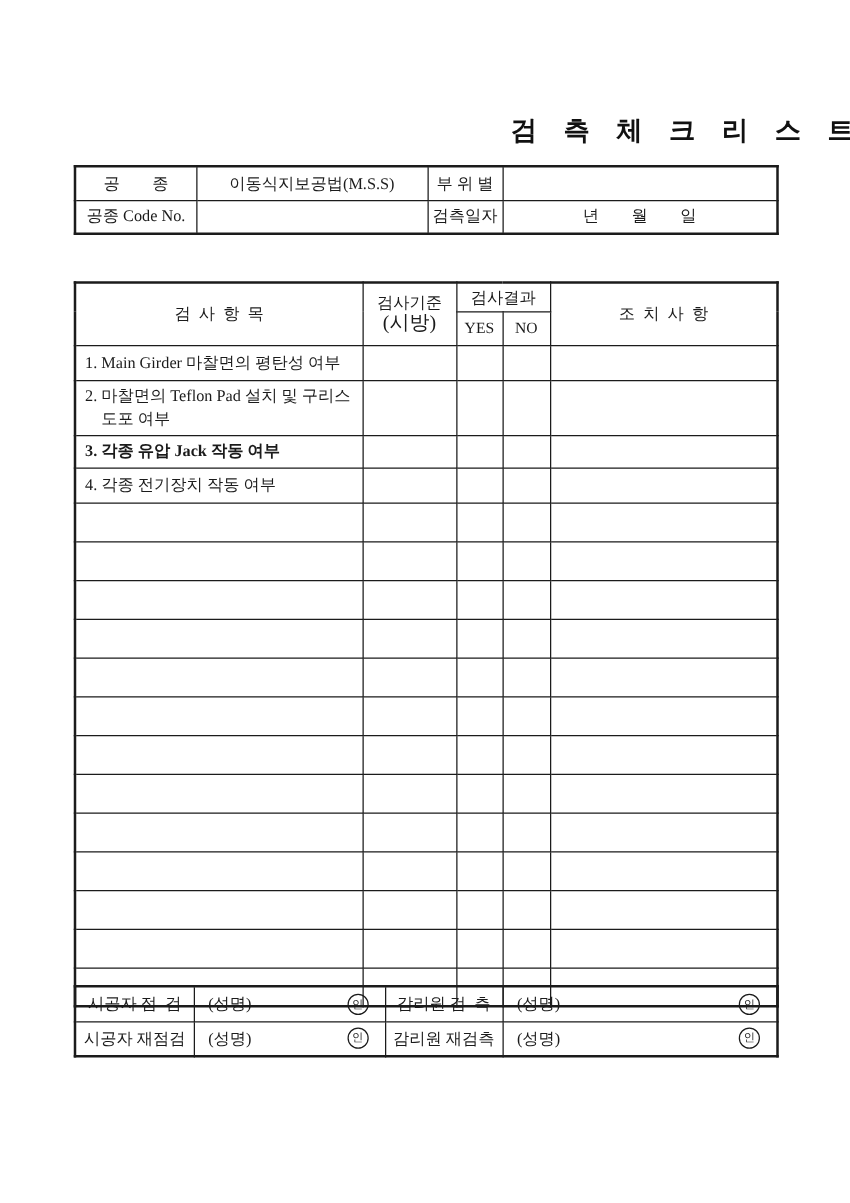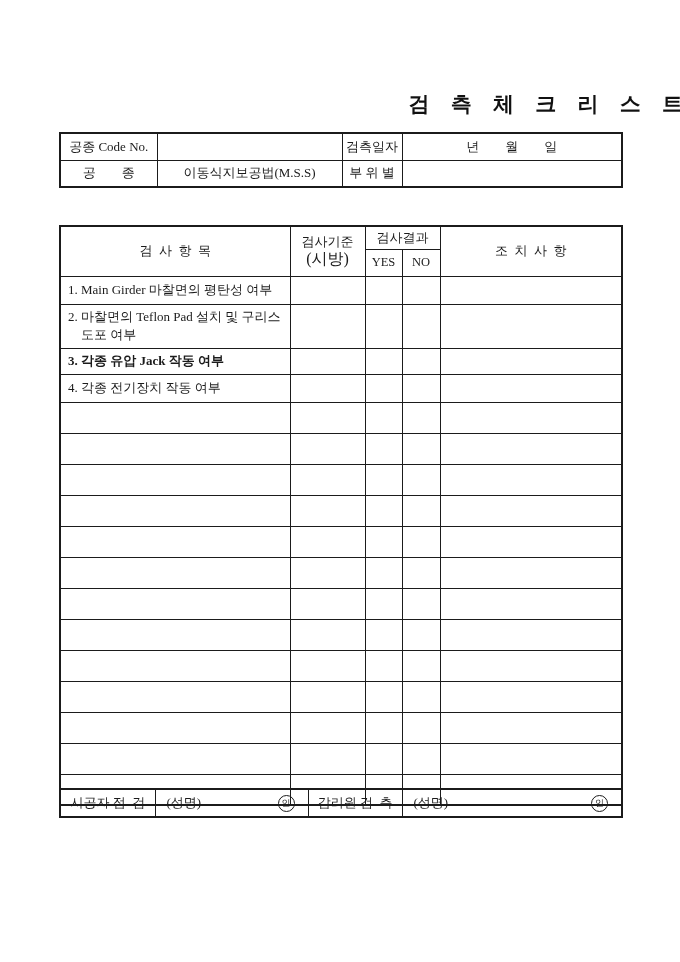--- a/index.html
+++ b/index.html
@@ -91,30 +91,30 @@
 
   <table class="info-table">
     <colgroup>
       <col style="width:97px">
         <col style="width:185px">
         <col style="width:60px">
         <col style="width:220px">
     </colgroup>
     <tbody>
       <tr>
+        <td class="pre">공        종</td>
+        <td>이동식지보공법(M.S.S)</td>
+        <td class="pre">부 위 별</td>
+        <td></td>
+      </tr>
+      <tr>
         <td class="pre">공종 Code No.</td>
         <td></td>
         <td class="pre">검측일자</td>
         <td class="pre">년        월        일</td>
-      </tr>
-      <tr>
-        <td class="pre">공        종</td>
-        <td>이동식지보공법(M.S.S)</td>
-        <td class="pre">부 위 별</td>
-        <td></td>
       </tr>
     </tbody>
   </table>
 
   <table class="main-table">
     <colgroup>
       <col style="width:230px">
         <col style="width:75px">
         <col style="width:37px">
         <col style="width:38px">
@@ -276,16 +276,32 @@
           </div>
         </td>
         <td class="pre">감리원 검  측</td>
         <td>
           <div class="name-wrap">
             <span>(성명)</span>
             <span class="seal">인</span>
           </div>
         </td>
       </tr>
+      <tr>
+        <td class="pre">시공자 재점검</td>
+        <td>
+          <div class="name-wrap">
+            <span>(성명)</span>
+            <span class="seal">인</span>
+          </div>
+        </td>
+        <td class="pre">감리원 재검측</td>
+        <td>
+          <div class="name-wrap">
+            <span>(성명)</span>
+            <span class="seal">인</span>
+          </div>
+        </td>
+      </tr>
     </tbody>
   </table>
 
 </div>
 
 </body></html>

